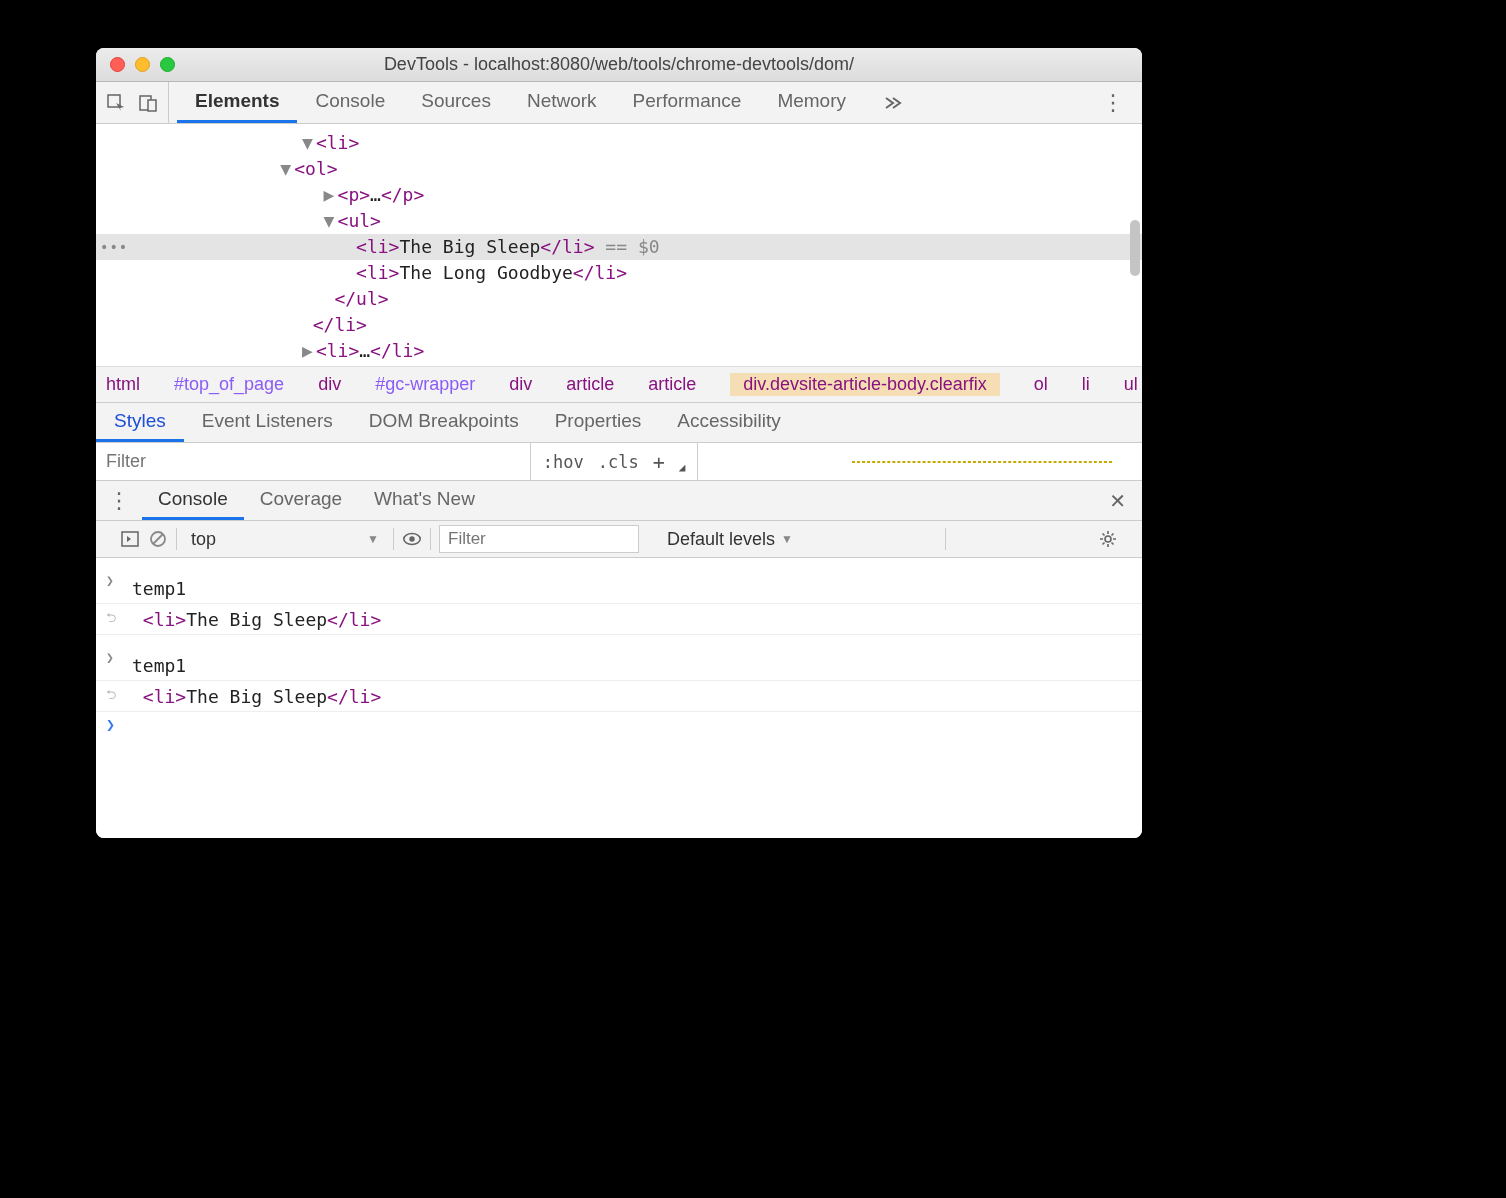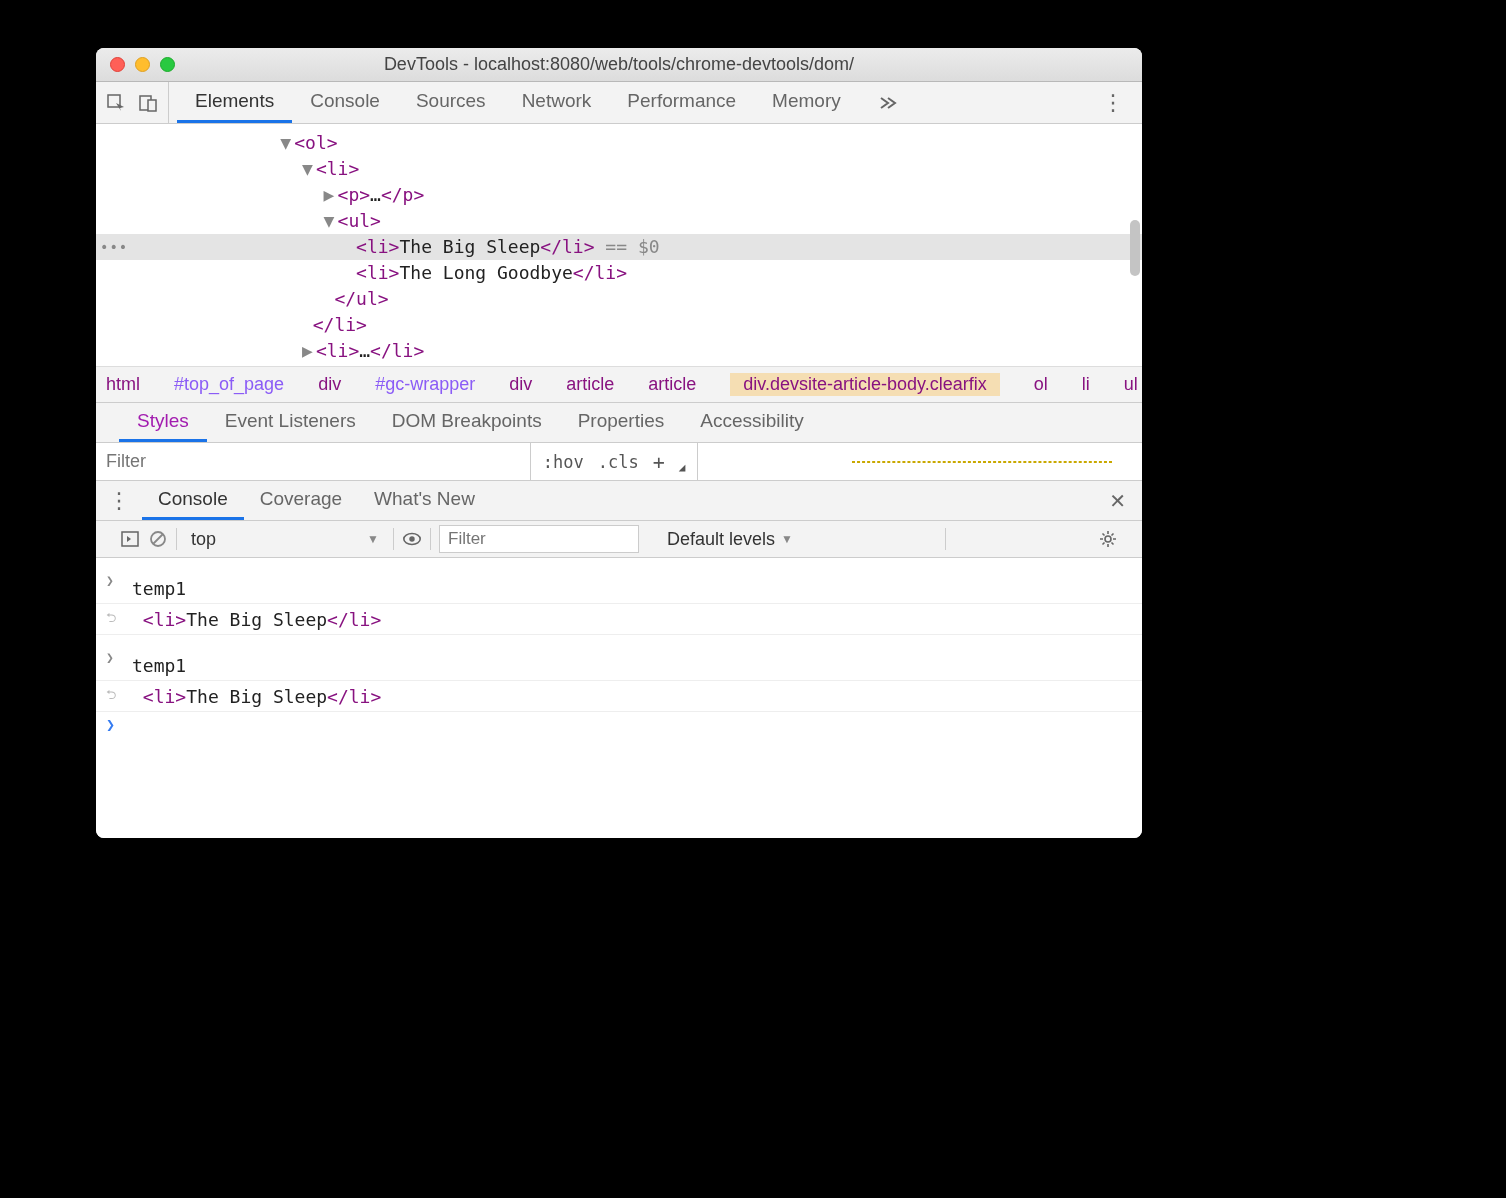--- a/index.html
+++ b/index.html
@@ -43,21 +43,21 @@
   height: 42px;
   background: #f3f3f3;
   border-bottom: 1px solid #ccc;
   display: flex;
   align-items: center;
 }
 .tool-icons { display: flex; align-items: center; padding: 0 10px; gap: 12px; border-right: 1px solid #ccc; height: 100%; }
 .tool-icon { width: 20px; height: 20px; display: flex; align-items: center; justify-content: center; color: #666; }
 .tabs { display: flex; align-items: stretch; height: 100%; gap: 0; margin-left: 8px; }
 .tab { padding: 0 18px; display: flex; align-items: center; color: #666; cursor: pointer; border-bottom: 3px solid transparent; font-size: 19px; }
-.tab.active { color: #1a73e8; border-bottom-color: #1a73e8; font-weight: 400; color: #333; }
+.tab.active { color: #1a73e8; border-bottom-color: #1a73e8; font-weight: 700; color: #333; }
 .tab.active span { color: #333; }
 .more-tabs { margin-left: 10px; padding: 0 10px; display: flex; align-items: center; color: #666; font-weight: bold; }
 .kebab { margin-left: auto; padding: 0 18px; display: flex; align-items: center; color: #666; font-size: 22px; }
 .dom-panel {
   background: #fff;
   font-family: Menlo, Consolas, monospace;
   font-size: 18px;
   line-height: 26px;
   padding: 6px 0 2px 0;
   position: relative;
@@ -84,21 +84,21 @@
 .crumb.id { color: #8b5cf6; }
 .crumb.hl { background: #f5deb3; color: #881280; padding: 1px 13px; }
 .subtabs {
   border-top: 1px solid #ccc;
   background: #f3f3f3;
   display: flex;
   align-items: center;
   height: 40px;
 }
 .subtab { padding: 0 18px; height: 100%; display: flex; align-items: center; border-bottom: 3px solid transparent; color: #666; font-size: 19px; cursor: pointer; }
-.subtab.active { border-bottom-color: #1a73e8; color: #a21caf; margin-left: 23px; }
+.subtab.active { border-bottom-color: #1a73e8; color: #1d4ed8; }
 .filterbar {
   border-top: 1px solid #ccc;
   display: flex;
   align-items: stretch;
   height: 38px;
   background: #fff;
 }
 .filter-input { flex: 1; border: none; border-right: 1px solid #ccc; padding: 0 10px; font-size: 18px; color: #999; outline: none; background: #fff; max-width: 525px; }
 .filter-btns { display: flex; align-items: center; gap: 6px; padding: 0 8px; font-family: Menlo, monospace; font-size: 17px; color: #555; border-right: 1px solid #ccc; }
 .filter-btns span { padding: 2px 4px; }
@@ -198,22 +198,22 @@
     </div>
     <div class="more-tabs">
       <svg width="18" height="14" viewBox="0 0 18 14">
           <path d="M2 2 L9 7 L2 12 M9 2 L16 7 L9 12" fill="none" stroke="#666" stroke-width="2"></path>
         </svg>
     </div>
     <div class="kebab">⋮</div>
   </div>
 
   <div class="dom-panel">
+    <div class="dom-line">                   <span class="arrow">▼</span><span class="tag">&lt;li&gt;</span></div>
     <div class="dom-line">                 <span class="arrow">▼</span><span class="tag">&lt;ol&gt;</span></div>
-    <div class="dom-line">                   <span class="arrow">▼</span><span class="tag">&lt;li&gt;</span></div>
     <div class="dom-line">                     <span class="arrow">▶</span><span class="tag">&lt;p&gt;</span><span class="txt">…</span><span class="tag">&lt;/p&gt;</span></div>
     <div class="dom-line">                     <span class="arrow">▼</span><span class="tag">&lt;ul&gt;</span></div>
     <div class="dom-line selected"><span class="dots">•••</span>                        <span class="tag">&lt;li&gt;</span><span class="txt">The Big Sleep</span><span class="tag">&lt;/li&gt;</span><span class="sel0"> == $0</span></div>
     <div class="dom-line">                        <span class="tag">&lt;li&gt;</span><span class="txt">The Long Goodbye</span><span class="tag">&lt;/li&gt;</span></div>
     <div class="dom-line">                      <span class="tag">&lt;/ul&gt;</span></div>
     <div class="dom-line">                    <span class="tag">&lt;/li&gt;</span></div>
     <div class="dom-line">                   <span class="arrow">▶</span><span class="tag">&lt;li&gt;</span><span class="txt">…</span><span class="tag">&lt;/li&gt;</span></div>
     <div class="scrollthumb"></div>
   </div>
 

